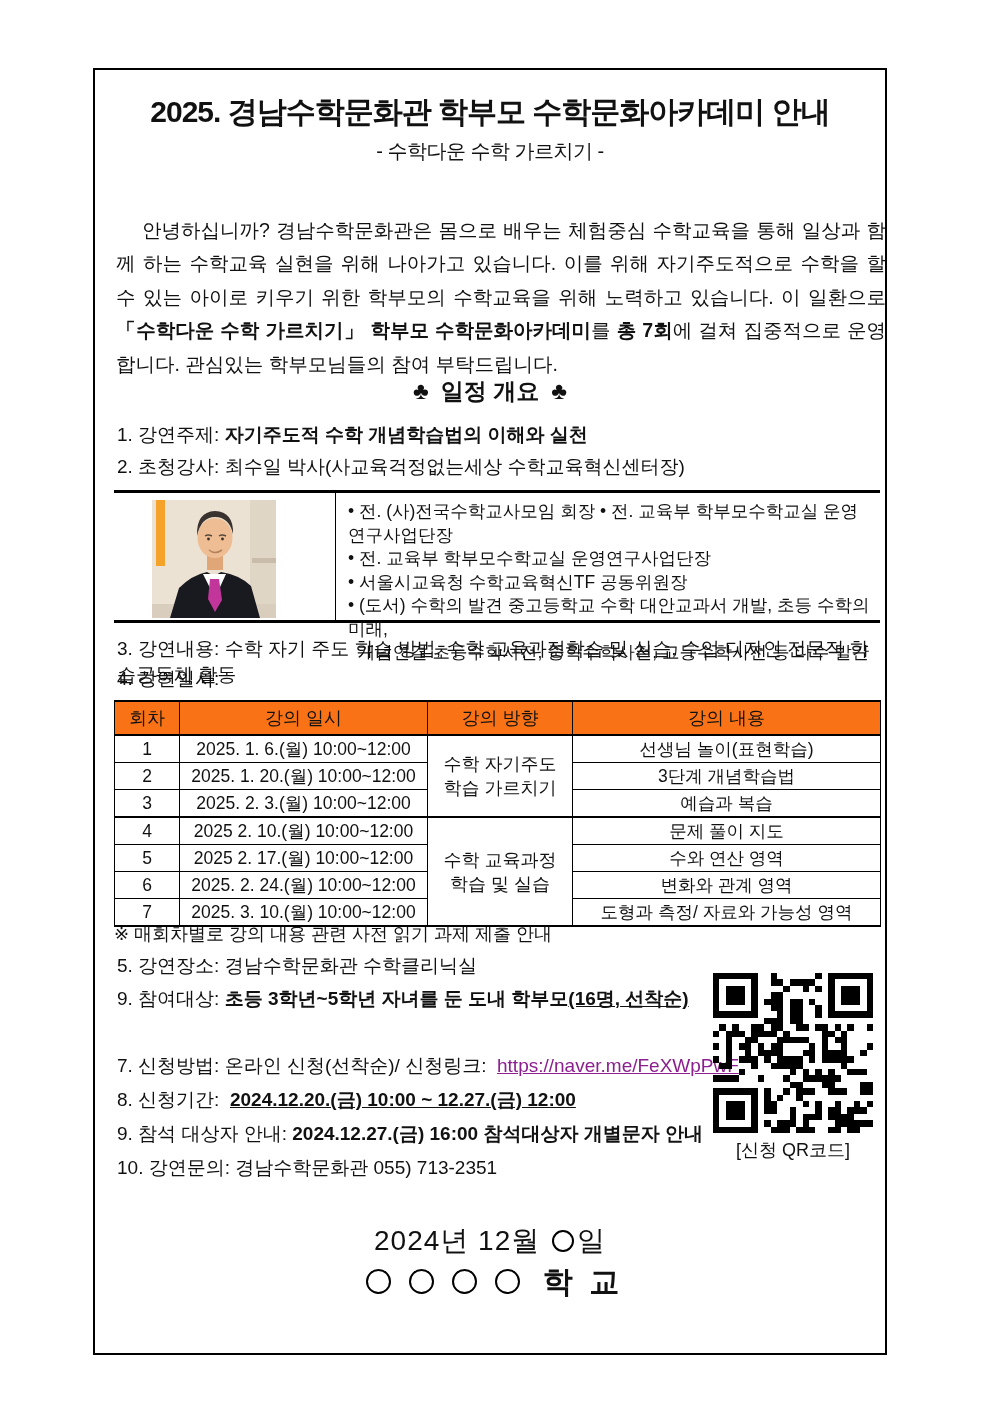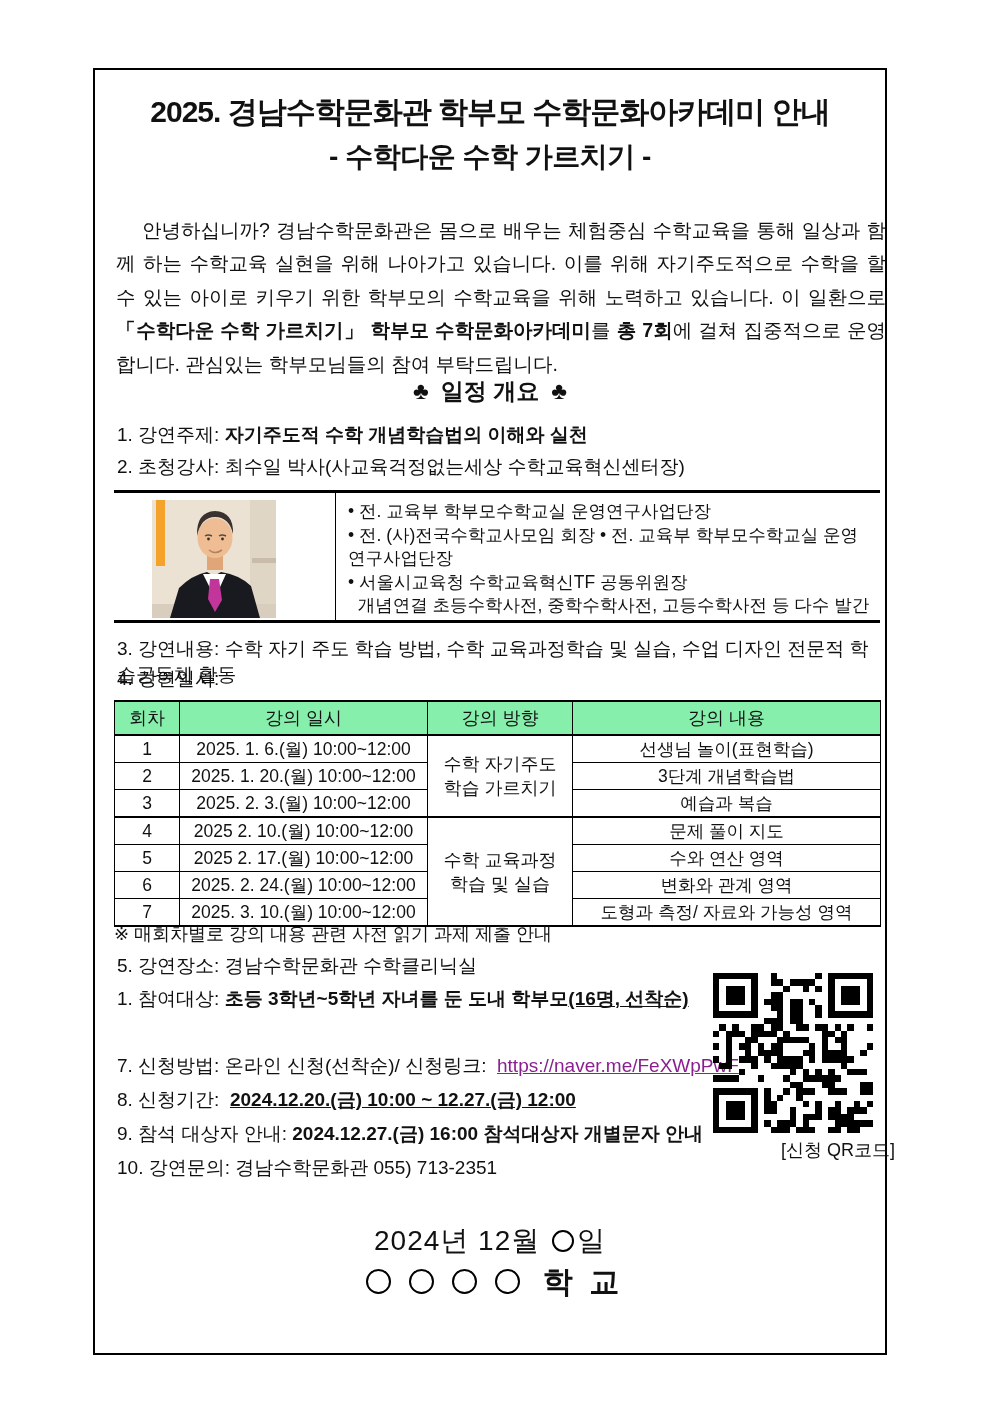--- a/index.html
+++ b/index.html
@@ -7,21 +7,21 @@
     width:992px;height:1403px;background:#ffffff;position:relative;
     font-family:"Liberation Sans","DejaVu Sans",sans-serif;color:#111;
   }
   .border-box{
     position:absolute;left:93px;top:68px;width:794px;height:1287px;
     border:2px solid #000;box-sizing:border-box;background:#fff;
   }
   .abs{position:absolute}
   .center{left:0;width:100%;text-align:center}
   .title{top:22px;font-size:30px;font-weight:900;letter-spacing:-1px}
-  .subtitle{top:68px;font-size:28px;font-weight:700;letter-spacing:-0.5px}
+  .subtitle{top:68px;font-size:20px;font-weight:400;letter-spacing:-0.5px}
   .intro{left:21px;top:124px;width:770px;font-size:19.5px;line-height:33.5px;
          text-align:justify;text-indent:26px}
   .b{font-weight:700}
   .bu{font-weight:700;text-decoration:underline}
   .section-head{top:306px;font-size:23px;font-weight:800}
   .section-head .club{font-weight:400;margin:0 12px;font-size:24px}
   .item{left:22px;font-size:19px;white-space:pre-wrap}
   #item1{top:352px}#item2{top:384px}#item3{top:566px}#item4{top:596px}
   #item5{top:883px}#item6{top:916px}#item6n{top:950px;left:46px;font-weight:700}
   #item7{top:983px}#item8{top:1017px}#item9{top:1051px}#item10{top:1085px}
@@ -29,29 +29,29 @@
   
   .profile-box{left:19px;top:420px;width:766px;height:133px;box-sizing:border-box;
     border-top:3px solid #000;border-bottom:3px solid #000;display:flex}
   .photo-cell{width:221px;border-right:1.5px solid #000;position:relative;flex:none}
   .photo{position:absolute;left:38px;top:7px;width:124px;height:118px;overflow:hidden}
   .text-cell{flex:1;padding:7px 8px 4px 12px}
   .p-line{font-size:17.5px;line-height:23.5px;white-space:pre-wrap}
   
   .schedule{left:19px;top:630px;width:766px;border-collapse:collapse;table-layout:fixed;
     font-size:17.5px;text-align:center;border-top:2.5px solid #000;border-bottom:2.5px solid #000}
-  .schedule th{height:30px;background:#86efac;border:1px solid #000;
+  .schedule th{height:30px;background:#f97316;border:1px solid #000;
     border-bottom:2.5px solid #000;font-weight:500;font-size:18px}
   .schedule td{height:26px;border:1px solid #000;padding:0 2px;font-weight:400}
   .schedule tr.group-start td{border-top:2px solid #000}
   .group-cell span{display:block;line-height:24px;font-size:18px}
   .table-note{left:19px;top:852px;width:766px;text-align:left;font-size:18px}
   
   .qr{left:618px;top:903px;width:160px;height:160px}
-  .qr-caption{left:596px;top:1068px;width:204px;text-align:right;font-size:18px}
+  .qr-caption{left:596px;top:1068px;width:204px;text-align:center;font-size:18px}
   
   .f-date{top:1152px;font-size:28px;font-weight:400;letter-spacing:1px}
   .f-school{top:1192px;font-size:30px;font-weight:800;letter-spacing:4px}
   .circle{display:inline-block;border:2px solid #000;border-radius:50%;
     box-sizing:border-box;background:#fff}
   .c-small{width:22px;height:22px;vertical-align:-2px;margin:0 3px}
   .c-big{width:25px;height:25px;vertical-align:-2px;margin:0 9px}
 </style>
 </head>
 <body>
@@ -88,23 +88,24 @@
           <path d="M45 36 Q44 12 63 11 Q82 12 81 34 Q77 17 63 17 Q49 17 45 36 Z" fill="#3a322e"></path>
           <path d="M53 36 Q56 34 60 36" stroke="#5a4a3c" stroke-width="1.4" fill="none"></path>
           <path d="M67 36 Q70 34 74 36" stroke="#5a4a3c" stroke-width="1.4" fill="none"></path>
           <circle cx="56.5" cy="39" r="1.4" fill="#3c2f26"></circle>
           <circle cx="70.5" cy="39" r="1.4" fill="#3c2f26"></circle>
           <path d="M57 50 Q63 55 70 50" stroke="#b5815c" stroke-width="1.6" fill="none"></path>
         </svg>
       </div>
     </div>
     <div class="text-cell">
+      <div class="p-line">• 전. (사)전국수학교사모임 회장 • 전. 교육부 학부모수학교실 운영연구사업단장</div>
       <div class="p-line">• 전. 교육부 학부모수학교실 운영연구사업단장</div>
-      <div class="p-line">• 전. (사)전국수학교사모임 회장 • 전. 교육부 학부모수학교실 운영연구사업단장</div>
       <div class="p-line">• 서울시교육청 수학교육혁신TF 공동위원장</div>
+      <div class="p-line">• (도서) 수학의 발견 중고등학교 수학 대안교과서 개발, 초등 수학의 미래,</div>
       <div class="p-line">  개념연결 초등수학사전, 중학수학사전, 고등수학사전 등 다수 발간</div>
     </div>
   </div>
 
   <div id="item3" class="abs item">3. 강연내용: 수학 자기 주도 학습 방법, 수학 교육과정학습 및 실습, 수업 디자인 전문적 학습공동체 활동</div>
   <div id="item4" class="abs item">4. 강연일시:</div>
 
   <table class="abs schedule">
     <colgroup>
         <col style="width:65px">
@@ -164,21 +165,21 @@
         <td>2025. 3. 10.(월) 10:00~12:00</td>
         <td>도형과 측정/ 자료와 가능성 영역</td>
       </tr>
     </tbody>
   </table>
 
   <div class="abs table-note">※ 매회차별로 강의 내용 관련 사전 읽기 과제 제출 안내</div>
 
   <div id="item5" class="abs item">5. 강연장소: 경남수학문화관 수학클리닉실</div>
 
-  <div id="item6" class="abs item"><span>1. 참여대상: </span><span class="b">초등 3학년~5학년 자녀를 둔 도내 학부모</span><span class="bu">(16명, 선착순)</span></div>
+  <div id="item6" class="abs item"><span>9. 참여대상: </span><span class="b">초등 3학년~5학년 자녀를 둔 도내 학부모</span><span class="bu">(16명, 선착순)</span></div>
 
 
   <div id="item7" class="abs item"><span>7. 신청방법: 온라인 신청(선착순)/ 신청링크:  </span><a href="#" class="link">https://naver.me/FeXWpPwF</a></div>
 
   <div id="item8" class="abs item"><span>8. 신청기간:  </span><span class="bu">2024.12.20.(금) 10:00 ~ 12.27.(금) 12:00</span></div>
 
   <div id="item9" class="abs item"><span>9. 참석 대상자 안내: </span><span class="b">2024.12.27.(금) 16:00 참석대상자 개별문자 안내</span></div>
 
   <div id="item10" class="abs item">10. 강연문의: 경남수학문화관 055) 713-2351</div>
 

